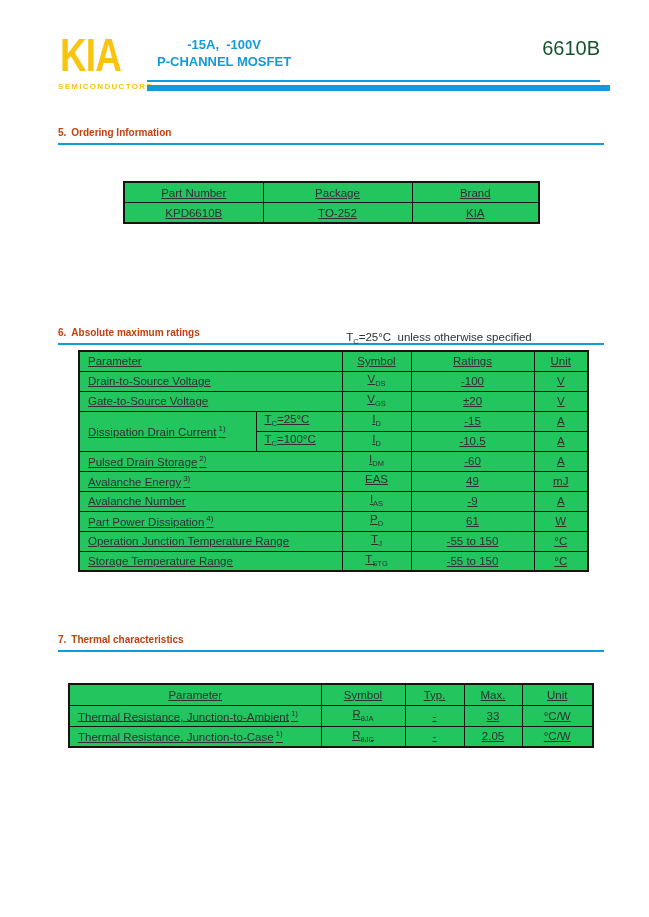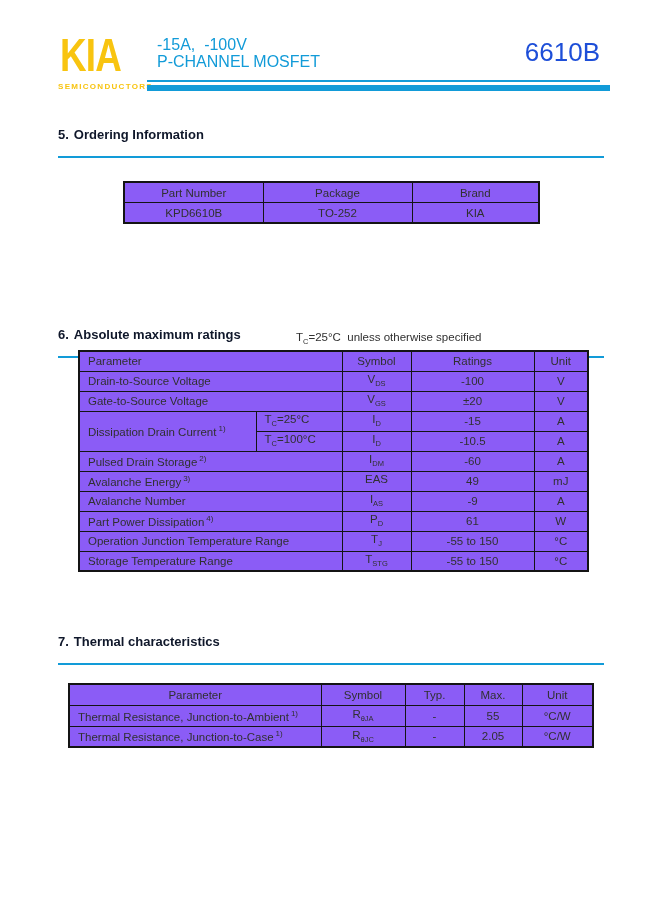--- a/index.html
+++ b/index.html
@@ -14,57 +14,57 @@
   
   .logo-kia {
     position:absolute; left:60px; top:28px;
     font-size:46px; font-weight:bold; color:#f8c410;
     transform:scaleX(0.80); transform-origin:left top; letter-spacing:-1px;
   }
   .logo-sub {
     position:absolute; left:58px; top:82px;
     font-size:8px; font-weight:bold; color:#f8c410; letter-spacing:1.3px;
   }
-  .spec { position:absolute; left:157px; top:36px; color:#129bd8; font-weight:normal; font-size:16px; line-height:17px; white-space:pre; }
+  .spec { position:absolute; left:157px; top:36px; color:#129bd8; font-weight:bold; font-size:13px; line-height:17px; white-space:pre;text-align:center; }
   .part-number {
     position:absolute; left:460px; top:37px; width:140px;
-    text-align:right; font-size:26px; color:#1d4ed8; font-weight:normal;
+    text-align:right; font-size:20px; color:#14532d; font-weight:normal;
   }
   .hline-thin  { position:absolute; left:147px; top:80px; width:453px; height:2px; background:#129bd8; }
   .hline-thick { position:absolute; left:147px; top:85px; width:463px; height:6px; background:#129bd8; }
 
   
   .sec {
     position:absolute; left:58px; width:546px;
-    color:#0f172a; font-size:13px; font-weight:bold;
-    padding-bottom:14px; border-bottom:2px solid #129bd8;
+    color:#c2410c; font-size:10px; font-weight:bold;
+    padding-bottom:5px; border-bottom:2px solid #129bd8;
   }
   .sec-5 { top:127px; }
   .sec-6 { top:299px;margin-top:28px; }
   .sec-7 { top:634px; }
   .sec .num { margin-right:5px; }
 
   
-  table { border-collapse:collapse; table-layout:fixed; position:absolute; background:#8b5cf6; }
+  table { border-collapse:collapse; table-layout:fixed; position:absolute; background:#22c55e;text-decoration:underline; }
   td, th {
     border:1px solid #141414; font-size:11.5px; font-weight:normal;
     color:#303030; white-space:nowrap; overflow:hidden; text-align:center;
     padding:0 3px;
   }
   table { border:2px solid #141414; }
   td.left, th.left { text-align:left; padding-left:8px; }
   sub { font-size:7.5px; }
   sup { font-size:8px; margin-left:2px; }
 
   .tbl-order { left:123px; top:181px; width:415px; }
   .tbl-order td, .tbl-order th { height:20.5px; }
 
   .note {
     position:absolute; left:296px; top:331px; width:286px;
-    text-align:left; font-size:11.5px; color:#303030; white-space:pre;
+    text-align:center; font-size:11.5px; color:#303030; white-space:pre;
   }
 
   .tbl-abs { left:78px; top:350px; width:509px; }
   .tbl-abs td, .tbl-abs th { height:20px; }
 
   .tbl-thermal { left:68px; top:683px; width:524px; }
   .tbl-thermal td, .tbl-thermal th { height:21px; }
 
   
   .footer-line { position:absolute; left:58px; top:851px; width:544px; height:2px; background:#129bd8; }
@@ -209,21 +209,21 @@
       <th>Parameter</th>
       <th>Symbol</th>
       <th>Typ.</th>
       <th>Max.</th>
       <th>Unit</th>
     </tr>
     <tr>
       <td class="left"><span>Thermal Resistance, Junction-to-Ambient</span><sup>1)</sup></td>
       <td><span>R</span><sub>θJA</sub></td>
       <td>-</td>
-      <td>55</td>
+      <td>33</td>
       <td>°C/W</td>
     </tr>
     <tr>
       <td class="left"><span>Thermal Resistance, Junction-to-Case</span><sup>1)</sup></td>
       <td><span>R</span><sub>θJC</sub></td>
       <td>-</td>
       <td>2.05</td>
       <td>°C/W</td>
     </tr>
   </tbody>

